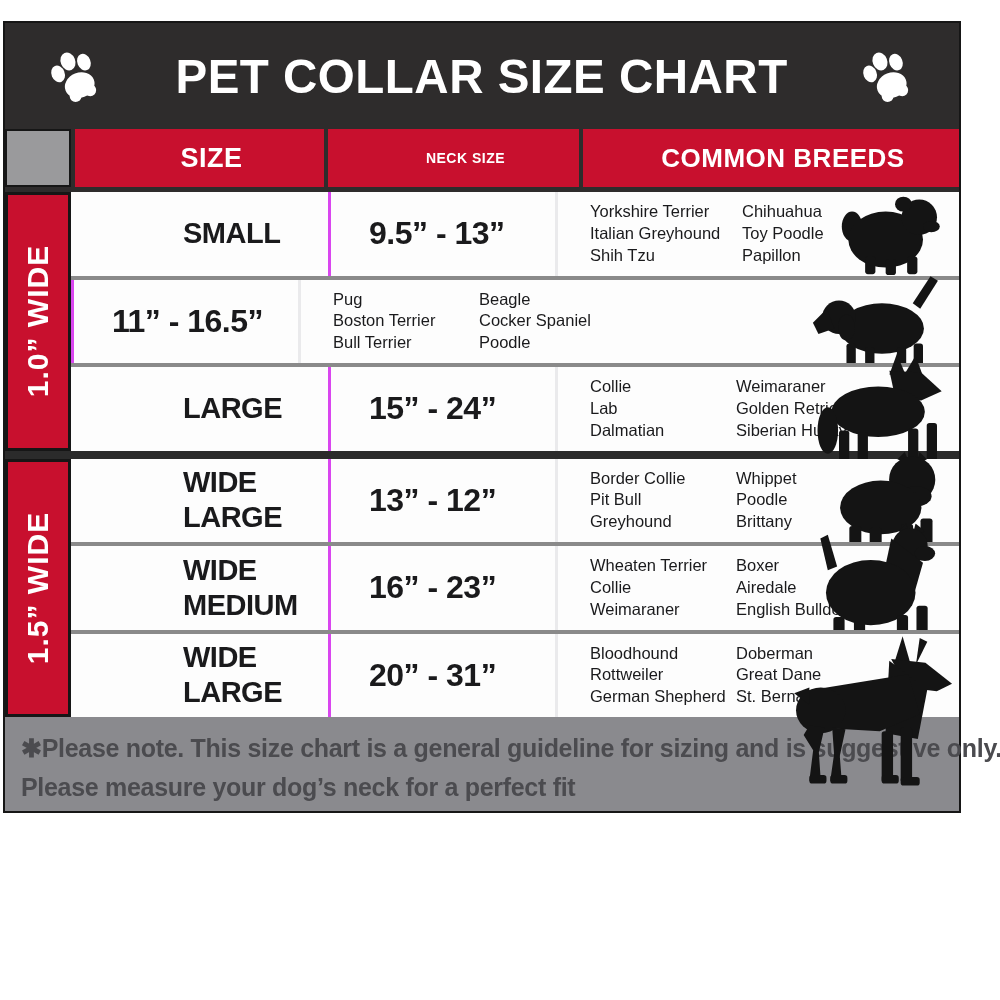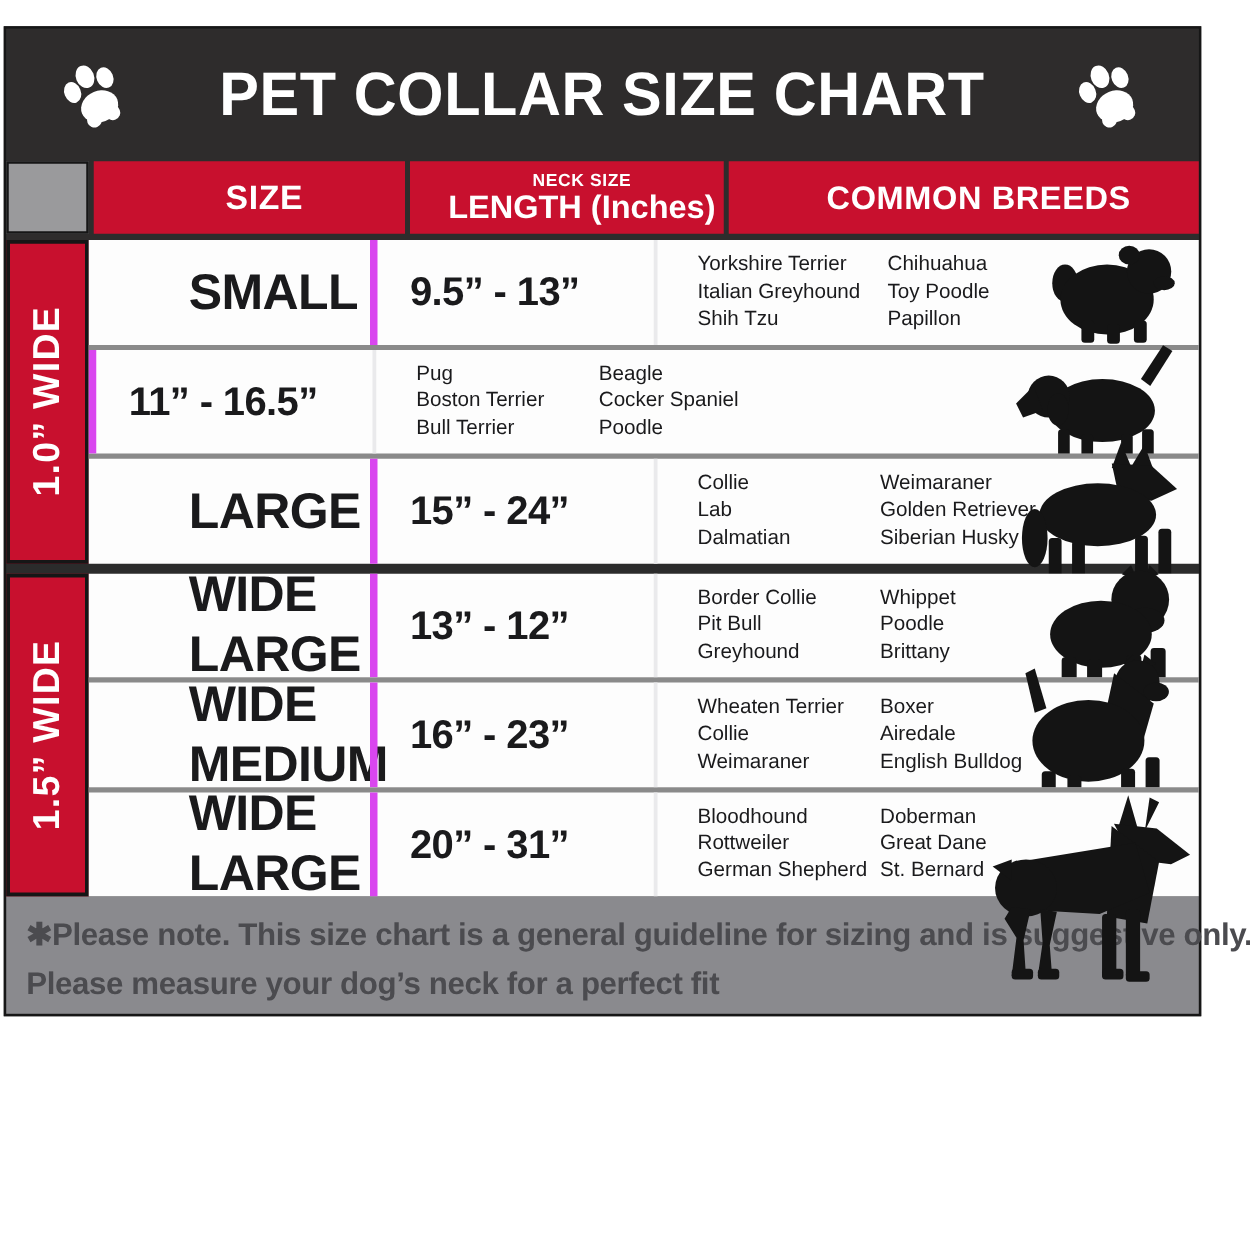--- a/index.html
+++ b/index.html
@@ -31,25 +31,25 @@
   .section{flex:1 1 0;display:flex;position:relative;z-index:2;min-height:0;}
   .rail{width:66px;flex:0 0 auto;background:#C8102E;border:3px solid #161616;
     box-sizing:border-box;position:relative;}
   .rail span{position:absolute;left:50%;top:50%;
     transform:translate(-50%,-50%) rotate(-90deg);color:#fff;font-weight:bold;
     font-size:30px;white-space:nowrap;letter-spacing:1px;}
   .rows{flex:1;display:flex;flex-direction:column;min-width:0;}
   .row{flex:1 1 0;display:flex;background:#FDFDFD;position:relative;min-height:0;}
   .row + .row{border-top:4px solid #8A8A8A;}
   .size-cell{width:225px;flex:0 0 auto;display:flex;align-items:center;
-    padding-left:80px;box-sizing:border-box;font-size:40px;font-weight:bold;
-    color:#1A1A1C;line-height:1.2;letter-spacing:-.5px;}
+    padding-left:80px;box-sizing:border-box;font-size:29px;font-weight:bold;
+    color:#1A1A1C;line-height:1.2;letter-spacing:-.5px;margin-left:32px;}
   .neck-cell{width:227px;flex:0 0 auto;display:flex;align-items:center;
-    padding-left:26px;box-sizing:border-box;font-size:32px;font-weight:bold;
-    color:#1A1A1C;border-left:6px solid #d946ef;letter-spacing:-.5px;}
+    padding-left:38px;box-sizing:border-box;font-size:32px;font-weight:bold;
+    color:#1A1A1C;border-left:3px solid #d946ef;letter-spacing:-.5px;}
   .breeds-cell{flex:1;border-left:3px solid #EAEAEC;position:relative;
     display:flex;align-items:center;padding-left:32px;box-sizing:border-box;}
   .bcol{font-size:16.5px;color:#1A1A1C;line-height:1.32;white-space:pre-line;}
   .bcol1{width:146px;flex:0 0 auto;}
   .bcol2{width:152px;flex:0 0 auto;}
   .dog{position:absolute;right:8px;top:50%;transform:translateY(-50%);}
   .dog *{fill:#141414;}
   .dog-tall{position:absolute;right:6px;top:2px;transform:none;z-index:6;}
 
   .section-divider{height:8px;flex:0 0 auto;background:#2B2B2B;}
@@ -88,21 +88,20 @@
         <circle cx="62" cy="73" r="9"></circle>
       </g>
     </svg>
   </div>
 
   <div class="header-row">
     <div class="corner"></div>
     <div class="hcell h-size">SIZE</div>
     <div class="hcell h-neck">
       <div class="neck-top">NECK SIZE</div>
-      <div class="neck-main">LENGTH (Inches)</div>
     </div>
     <div class="hcell h-breeds">COMMON BREEDS</div>
   </div>
 
   <div class="section">
     <div class="rail">
       <span>1.0” WIDE</span>
     </div>
     <div class="rows">
 

